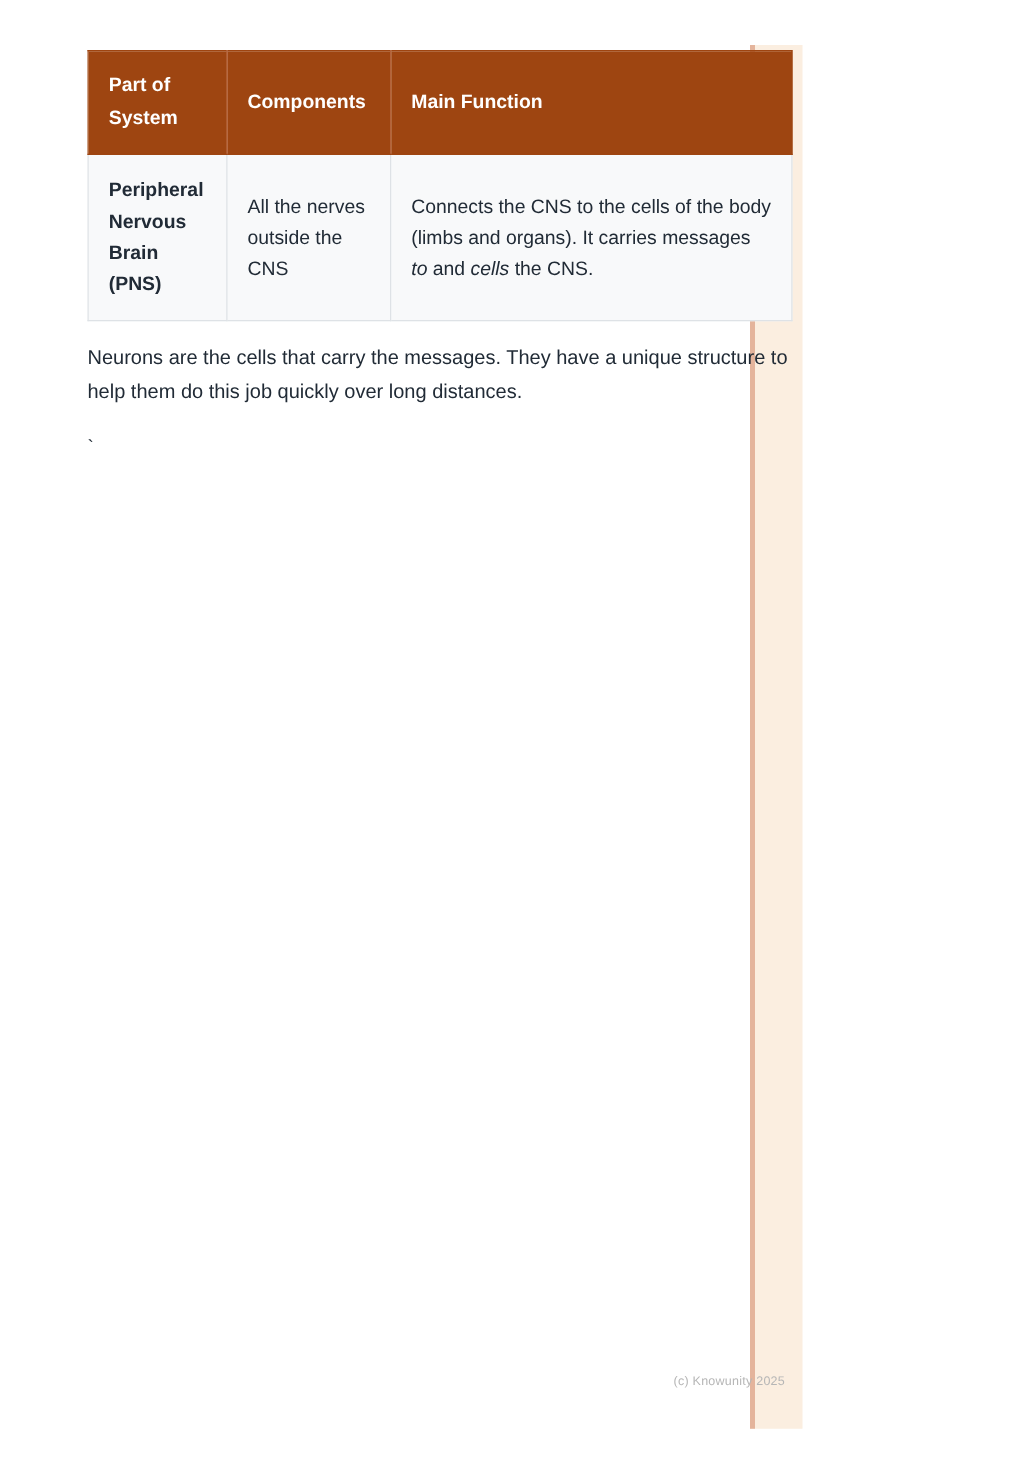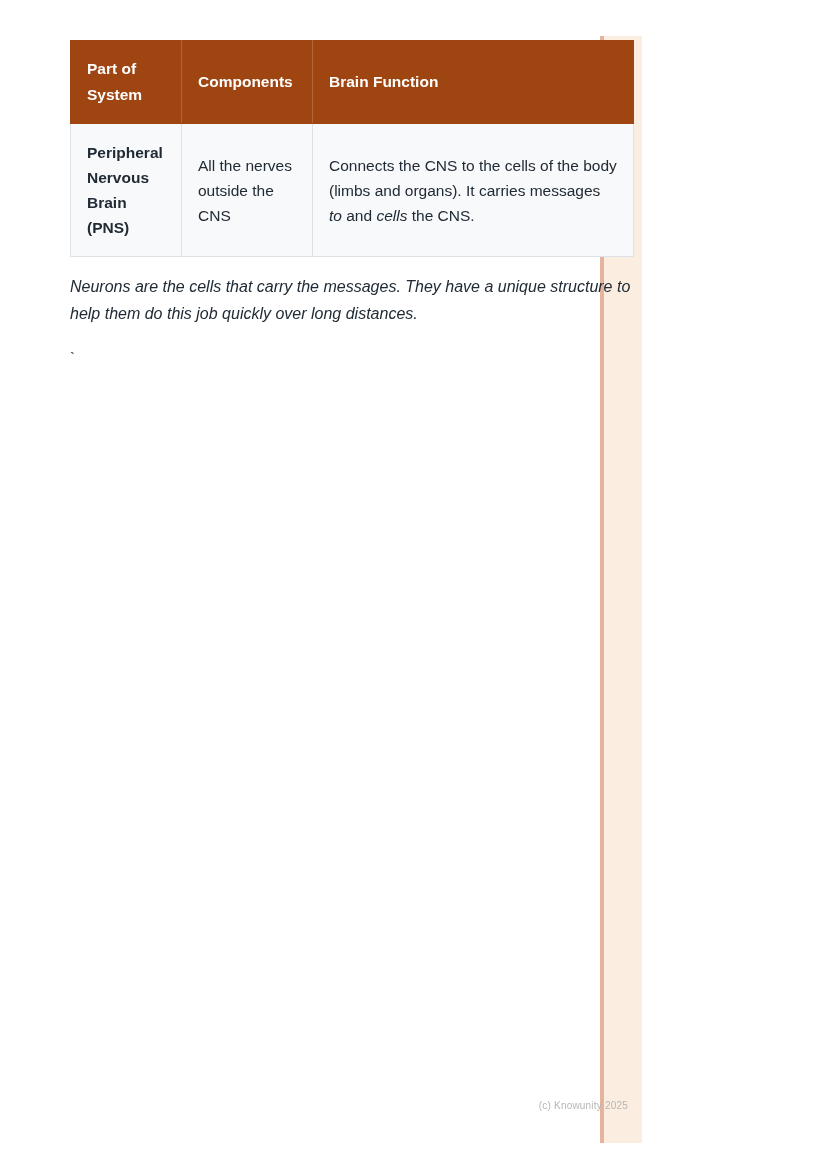--- a/index.html
+++ b/index.html
@@ -85,21 +85,20 @@
     font-weight: 700;
     color: #ee8611;
   }
 
   p.intro {
     margin-top: 16px;
     font-size: 16px;
     line-height: 27px;
     color: #212b36;
     width: 563px;
-    font-style: italic;
   }
 
   p.stray {
     margin-top: 22px;
     font-size: 15px;
     color: #212b36;
   }
 
   .copyright {
     position: absolute;
@@ -125,21 +124,21 @@
     <table class="ns-table">
       <colgroup>
           <col class="c1">
           <col class="c2">
           <col class="c3">
         </colgroup>
       <thead>
         <tr>
           <th>Part of System</th>
           <th>Components</th>
-          <th>Brain Function</th>
+          <th>Main Function</th>
         </tr>
       </thead>
       <tbody>
         <tr class="row-even">
           <td class="cell-part">Peripheral Nervous Brain (PNS)</td>
           <td class="cell-components">All the nerves outside the CNS</td>
           <td class="cell-function"><span>Connects the CNS to the cells of the body (limbs and organs). It carries messages </span><em>to</em><span> and </span><em>cells</em><span> the CNS.</span></td>
         </tr>
       </tbody>
     </table>

